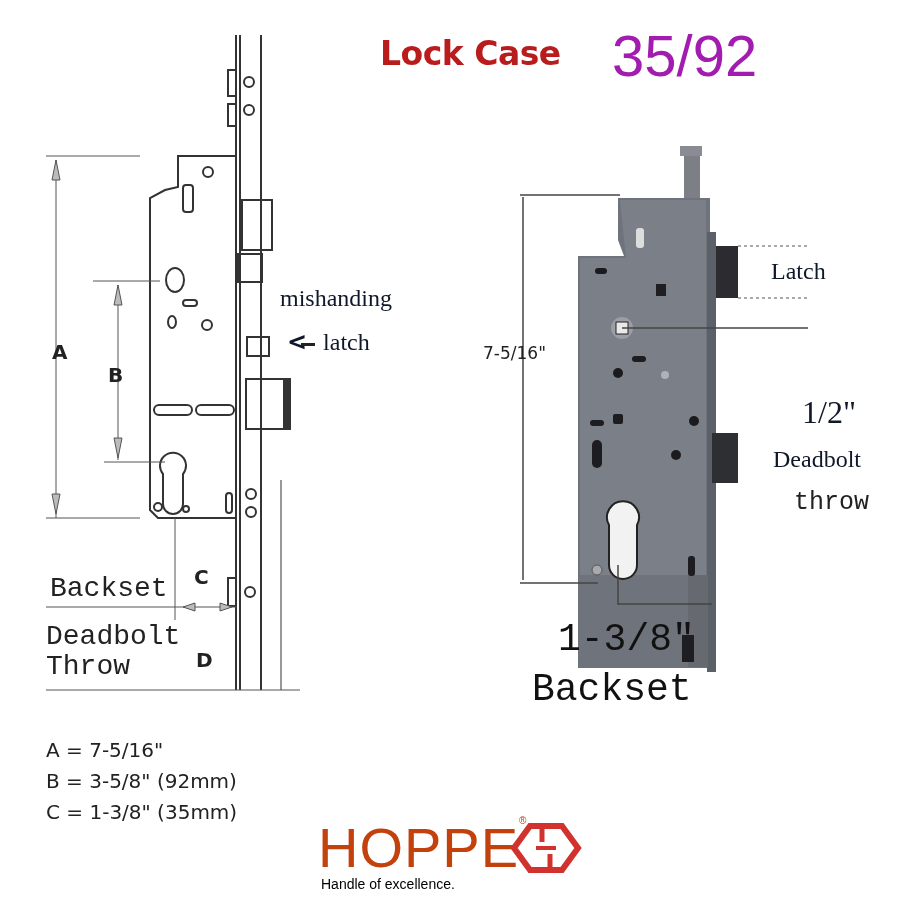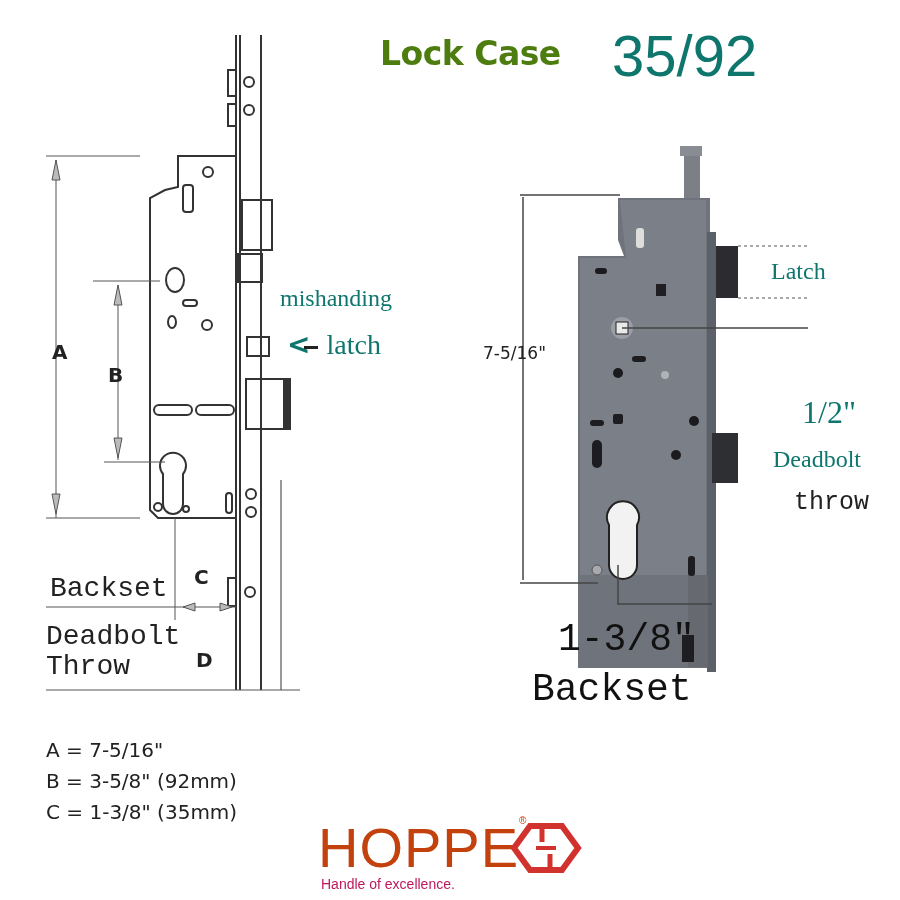--- a/index.html
+++ b/index.html
@@ -1,26 +1,26 @@
 <!DOCTYPE html>
 <html><head>
   <meta charset="utf-8">
   <style>
     html, body { margin: 0; padding: 0; background: #ffffff; }
     body { width: 900px; height: 900px; position: relative; overflow: hidden; font-family: "Liberation Sans", sans-serif; }
     .abs { position: absolute; }
     svg { position: absolute; left: 0; top: 0; }
-    .title-a { left: 380px; top: 34px; font-family: "DejaVu Sans", sans-serif; font-weight: bold; font-size: 33px; color: #4d7c0f; letter-spacing: -0.5px; }
-    .title-b { left: 612px; top: 22px; font-family: "Liberation Sans", sans-serif; font-size: 58px; color: #0f766e; }
-    .serif { font-family: "Liberation Serif", serif; color: #0f766e; }
+    .title-a { left: 380px; top: 34px; font-family: "DejaVu Sans", sans-serif; font-weight: bold; font-size: 33px; color: #b91c1c; letter-spacing: -0.5px; }
+    .title-b { left: 612px; top: 22px; font-family: "Liberation Sans", sans-serif; font-size: 58px; color: #a21caf; }
+    .serif { font-family: "Liberation Serif", serif; color: #0f172a; }
     .sans { font-family: Liberation Mono, monospace; color: #222; }
     .lbl-letter { font-family: "DejaVu Sans", sans-serif; font-weight: bold; font-size: 20px; color: #222; }
     .dims { left: 46px; top: 735px; font-family: "DejaVu Sans", sans-serif; font-size: 20px; line-height: 31px; color: #222; }
     .hoppe { left: 318px; top: 815px; font-family: "Liberation Sans", sans-serif; font-size: 56px; color: #c2410c; letter-spacing: 1px; }
-    .tagline { left: 321px; top: 876px; font-family: "Liberation Sans", sans-serif; font-size: 14px; color: #be185d; }
+    .tagline { left: 321px; top: 876px; font-family: "Liberation Sans", sans-serif; font-size: 14px; color: #000000; }
   </style>
 </head>
 <body>
 
 <div class="abs title-a">Lock Case</div>
 <div class="abs title-b">35/92</div>
 
 <svg width="900" height="900">
   <g stroke="#333" fill="none" stroke-width="2">
 
@@ -89,21 +89,21 @@
 <div class="abs lbl-letter" style="left:52px;top:340px;">A</div>
 <div class="abs lbl-letter" style="left:108px;top:363px;">B</div>
 <div class="abs lbl-letter" style="left:194px;top:565px;">C</div>
 <div class="abs lbl-letter" style="left:196px;top:648px;">D</div>
 <div class="abs sans" style="left:50px;top:573px;font-size:28px;">Backset</div>
 <div class="abs sans" style="left:46px;top:622px;font-size:28px;line-height:30px;">
   <div>Deadbolt</div>
   <div>Throw</div>
 </div>
 <div class="abs serif" style="left:280px;top:285px;font-size:24px;">mishanding</div>
-<div class="abs serif" style="left:287px;top:328px;font-size:28px;">
+<div class="abs serif" style="left:287px;top:328px;font-size:24px;">
   <span style="font-family:'DejaVu Sans',sans-serif;font-weight:bold;">&lt;</span><span style="display:inline-block;width:14px;height:3px;background:#222;vertical-align:middle;margin-left:-6px;margin-right:8px;"></span><span>latch</span>
 </div>
 
 <svg width="900" height="900">
 
   <rect x="684" y="146" width="16" height="58" fill="#7d7f86"></rect>
   <rect x="680" y="146" width="22" height="10" fill="#8a8c93"></rect>
 
   <polygon points="618,198 710,198 710,232 716,232 716,668 578,668 578,256 624,256 618,240" fill="#6f737b"></polygon>
   <polygon points="620,200 706,200 706,575 580,575 580,258 626,258" fill="#7b7f88"></polygon>

